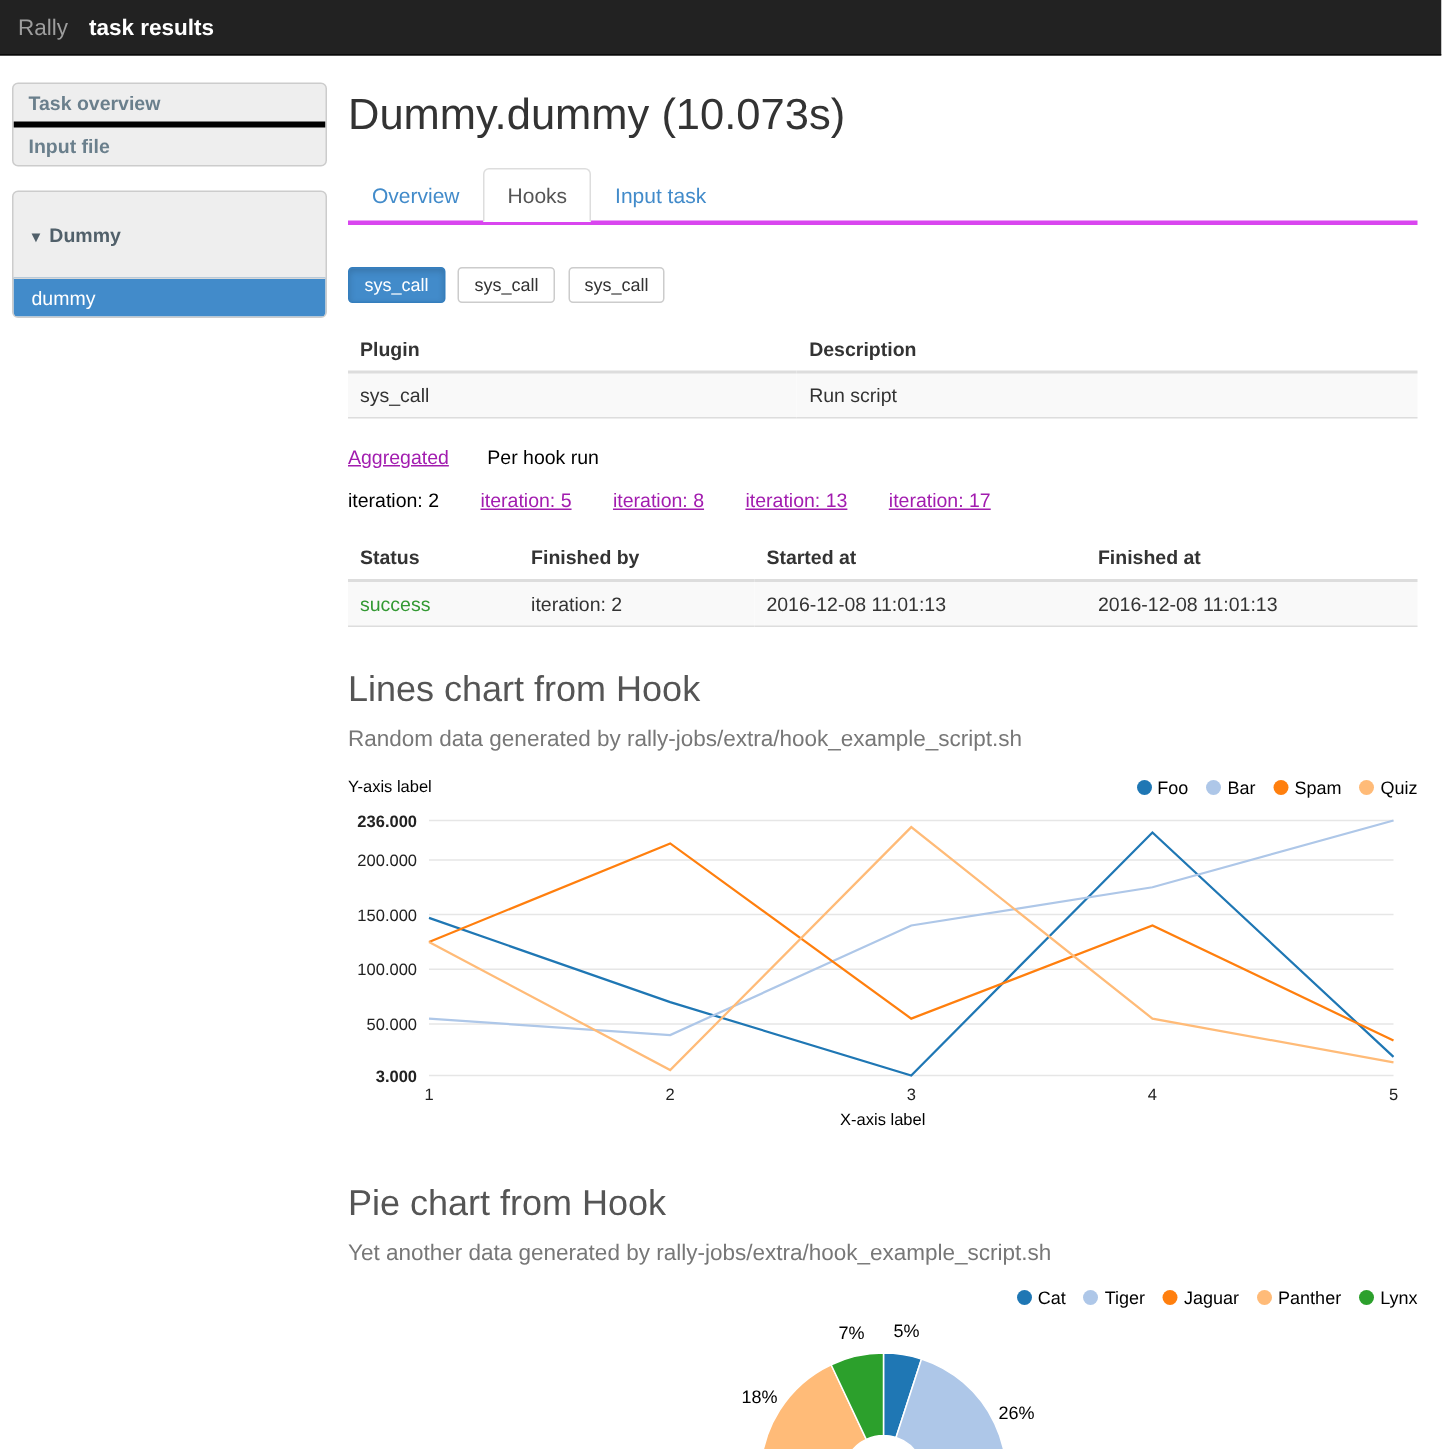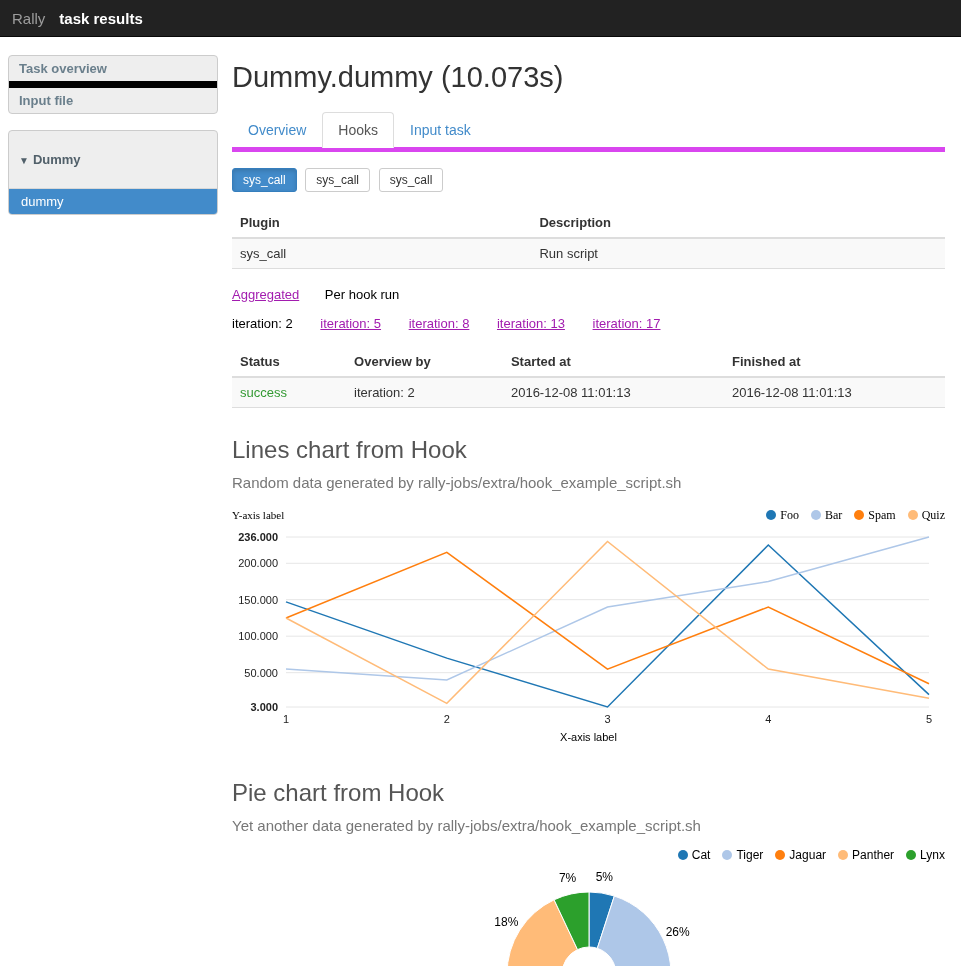--- a/index.html
+++ b/index.html
@@ -19,29 +19,29 @@
   .navbar .title { color:#fff; font-size:15px; font-weight:bold; }
 
   
   .layout { display:flex; align-items:flex-start; padding:18px 16px 20px 8px; gap:14px; }
   .sidebar { width:210px; flex:0 0 210px; }
   .main { flex:1; min-width:0; }
 
   
   .side-group { border:1px solid #ccc; border-radius:4px; overflow:hidden; margin-bottom:16px; background:#eee; }
   .side-item { padding:5px 10px; font-weight:bold; color:#6a7f8c; cursor:pointer; }
-  .side-item + .side-item { border-top:7px solid #000000; }
+  .side-item + .side-item { border-top:4px solid #000000; }
   .side-header { padding:21px 10px; font-weight:bold; color:#51606a; cursor:pointer; }
   .side-sub { padding:5px 12px; background:#428bca; color:#fff; border-top:1px solid #d8d8d8; cursor:pointer; }
   .caret-icon { font-size:10px; margin-right:4px; }
 
   
   .page-title { font-size:29px; font-weight:normal; color:#333; margin:6px 0 18px 0; }
 
-  .tabs { display:flex; border-bottom:5px solid #d946ef; margin-bottom:16px;align-items:flex-end; }
+  .tabs { display:flex; border-bottom:3px solid #d946ef; margin-bottom:28px;align-items:flex-end; }
   .tab { padding:9px 15px; font-size:14px; color:#428bca; cursor:pointer;
          border:1px solid transparent; border-radius:4px 4px 0 0; margin-bottom:-1px; }
   .tab.active { color:#555; background:#fff; border-color:#ddd #ddd #fff #ddd; cursor:default; }
 
   .btn-row { margin:2px 0 16px 0; }
   .btn { display:inline-block; font-size:12px; padding:4px 10px; margin-right:5px;
          border:1px solid #ccc; border-radius:3px; background:#fff; color:#333; cursor:pointer; }
   .btn.active { background:#428bca; border-color:#357ebd; color:#fff; box-shadow: inset 0 2px 4px rgba(0,0,0,.15); }
 
   table { width:100%; border-collapse:collapse; margin-bottom:18px; }
@@ -53,21 +53,21 @@
   .toggle-row { margin:4px 0 14px 0; }
   .link { color:#a21caf; text-decoration:underline; cursor:pointer; }
   .toggle-row .current, .iter-row .current { color:#000000; }
   .toggle-row > span { margin-right:22px; }
   .iter-row { margin:0 0 16px 0; }
   .iter-row > span { margin-right:24px; }
 
   .section-title { font-size:24px; font-weight:normal; color:#555; margin:28px 0 10px 0; }
   .chart-subtitle { font-size:15px; color:#777; margin:0 0 14px 0; }
 
-  .chart-top { display:flex; justify-content:space-between; align-items:center; height:20px;font-family:Liberation Serif, serif; }
+  .chart-top { display:flex; justify-content:space-between; align-items:center; height:20px; }
   .axis-label { font-size:11px; color:#000; }
   .legend { display:flex; align-items:center; }
   .legend-item { font-size:12px; color:#000; margin-left:12px; display:inline-flex; align-items:center; cursor:pointer; }
   .legend-dot { width:10px; height:10px; border-radius:50%; display:inline-block; margin-right:4px; }
   .xaxis-label { text-align:center; font-size:11px; color:#000; margin-top:0px; }
   .chart-svg { line-height:0; }
   .pie-wrap { text-align:center; }
   .pie-legend-row { display:flex; justify-content:flex-end; margin-bottom:4px; }
 </style>
 </head>
@@ -134,21 +134,21 @@
       <span class="link">iteration: 5</span>
       <span class="link">iteration: 8</span>
       <span class="link">iteration: 13</span>
       <span class="link">iteration: 17</span>
     </div>
 
     <table>
       <thead>
         <tr>
           <th style="width:16%">Status</th>
-          <th style="width:22%">Overview by</th>
+          <th style="width:22%">Finished by</th>
           <th style="width:31%">Started at</th>
           <th style="width:31%">Finished at</th>
         </tr>
       </thead>
       <tbody>
         <tr class="striped">
           <td class="status-success" id="status-cell" style="color: rgb(51, 153, 51);">success</td>
           <td>iteration: 2</td>
           <td>2016-12-08 11:01:13</td>
           <td>2016-12-08 11:01:13</td>

